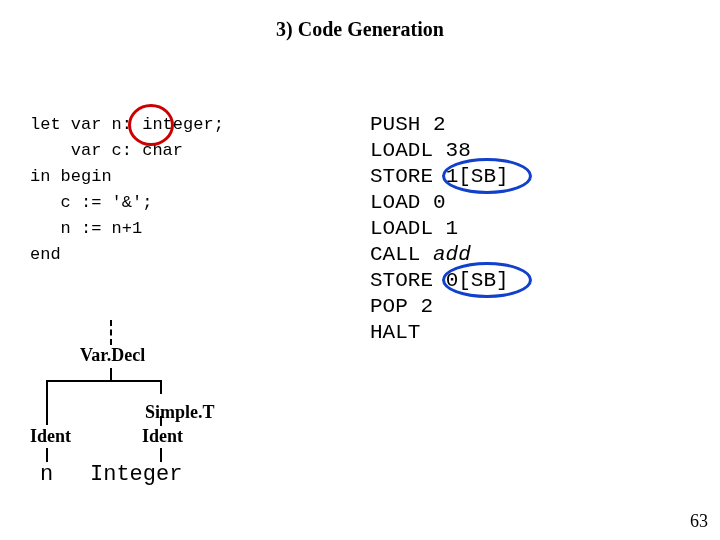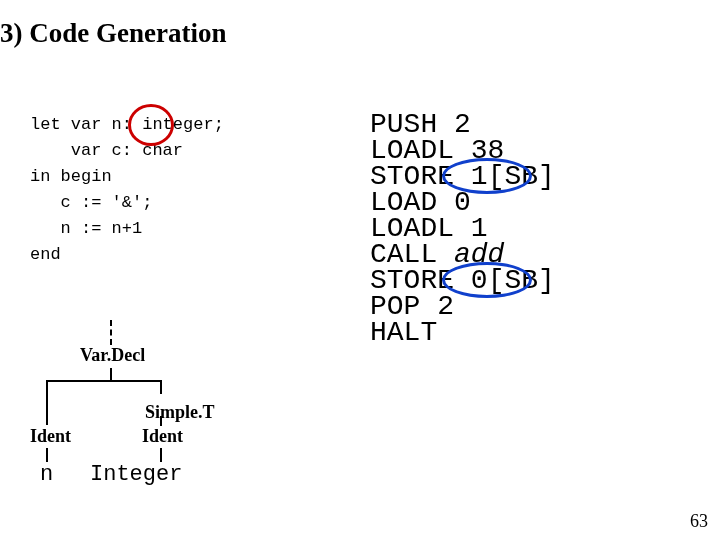--- a/index.html
+++ b/index.html
@@ -11,38 +11,39 @@
     font-family: "Times New Roman", Times, serif;
     color: #000;
     overflow: hidden;
     position: relative;
   }
   .title {
     position: absolute;
     top: 18px;
     left: 0;
     width: 720px;
-    font-size: 27px;
+    text-align: center;
+    font-size: 20px;
     font-weight: bold;
   }
   .code-left {
     position: absolute;
     top: 112px;
     left: 30px;
     font-family: "Courier New", Courier, monospace;
     font-size: 17px;
     line-height: 26px;
     white-space: pre;
   }
   .code-right {
     position: absolute;
     top: 112px;
     left: 370px;
     font-family: "Courier New", Courier, monospace;
-    font-size: 28px;
+    font-size: 21px;
     line-height: 26px;
     white-space: pre;
   }
   .italic { font-style: italic; }
   .tree {
     position: absolute;
     top: 340px;
     left: 30px;
     width: 300px;
     height: 170px;

